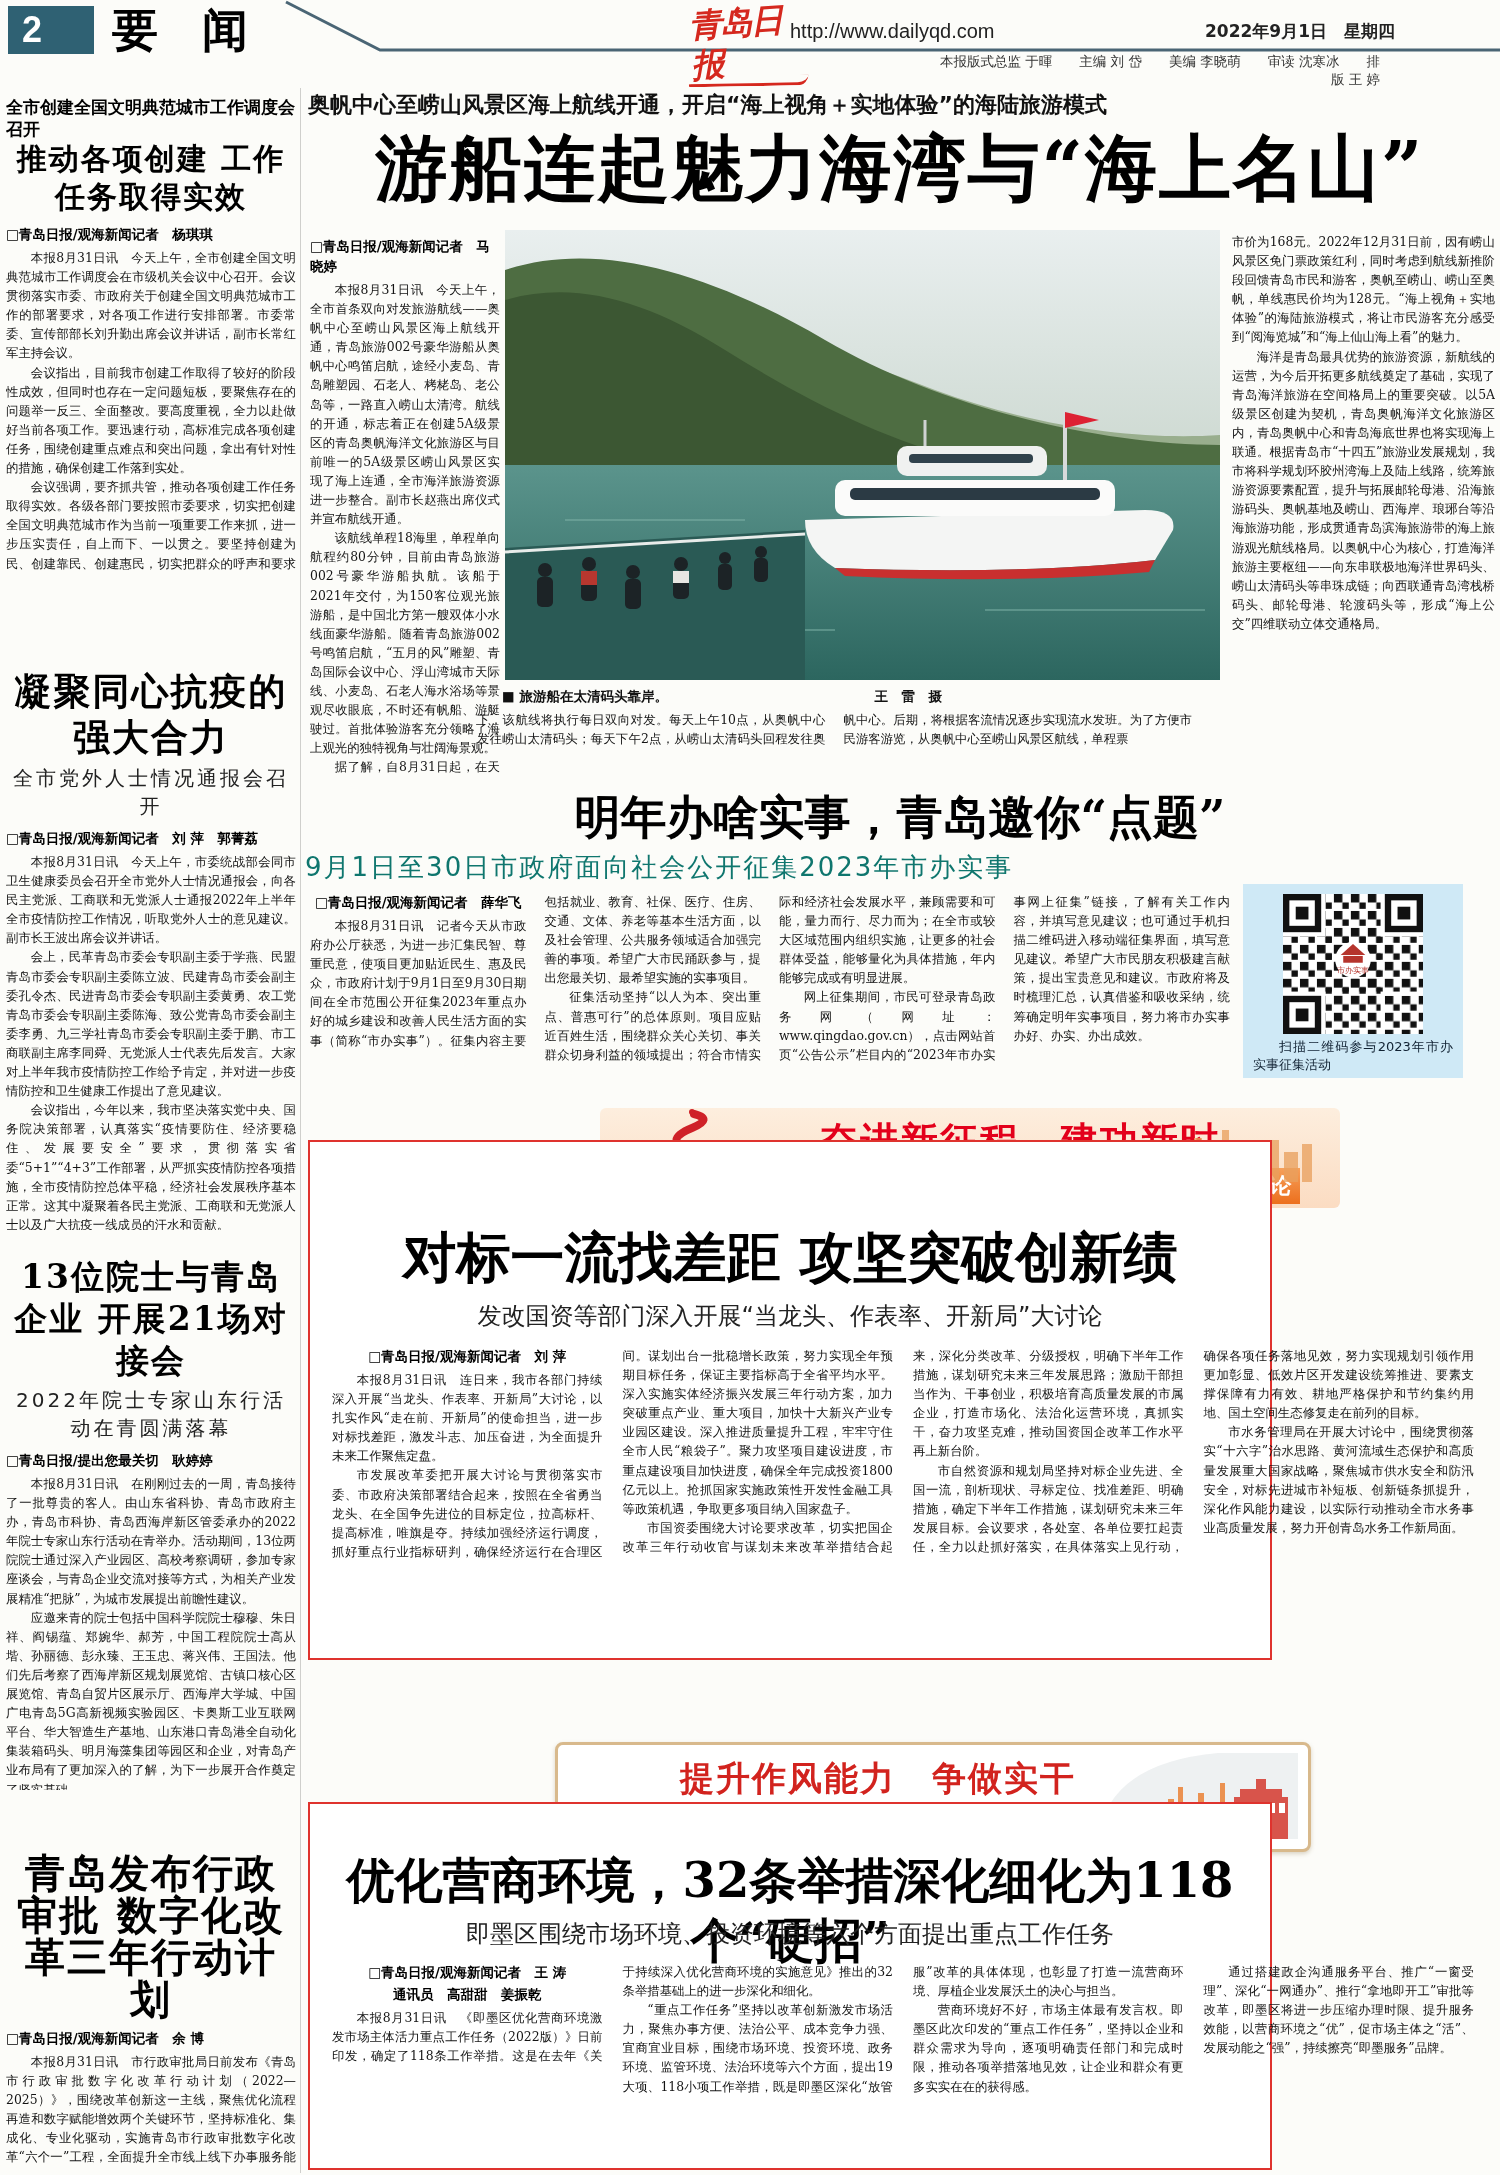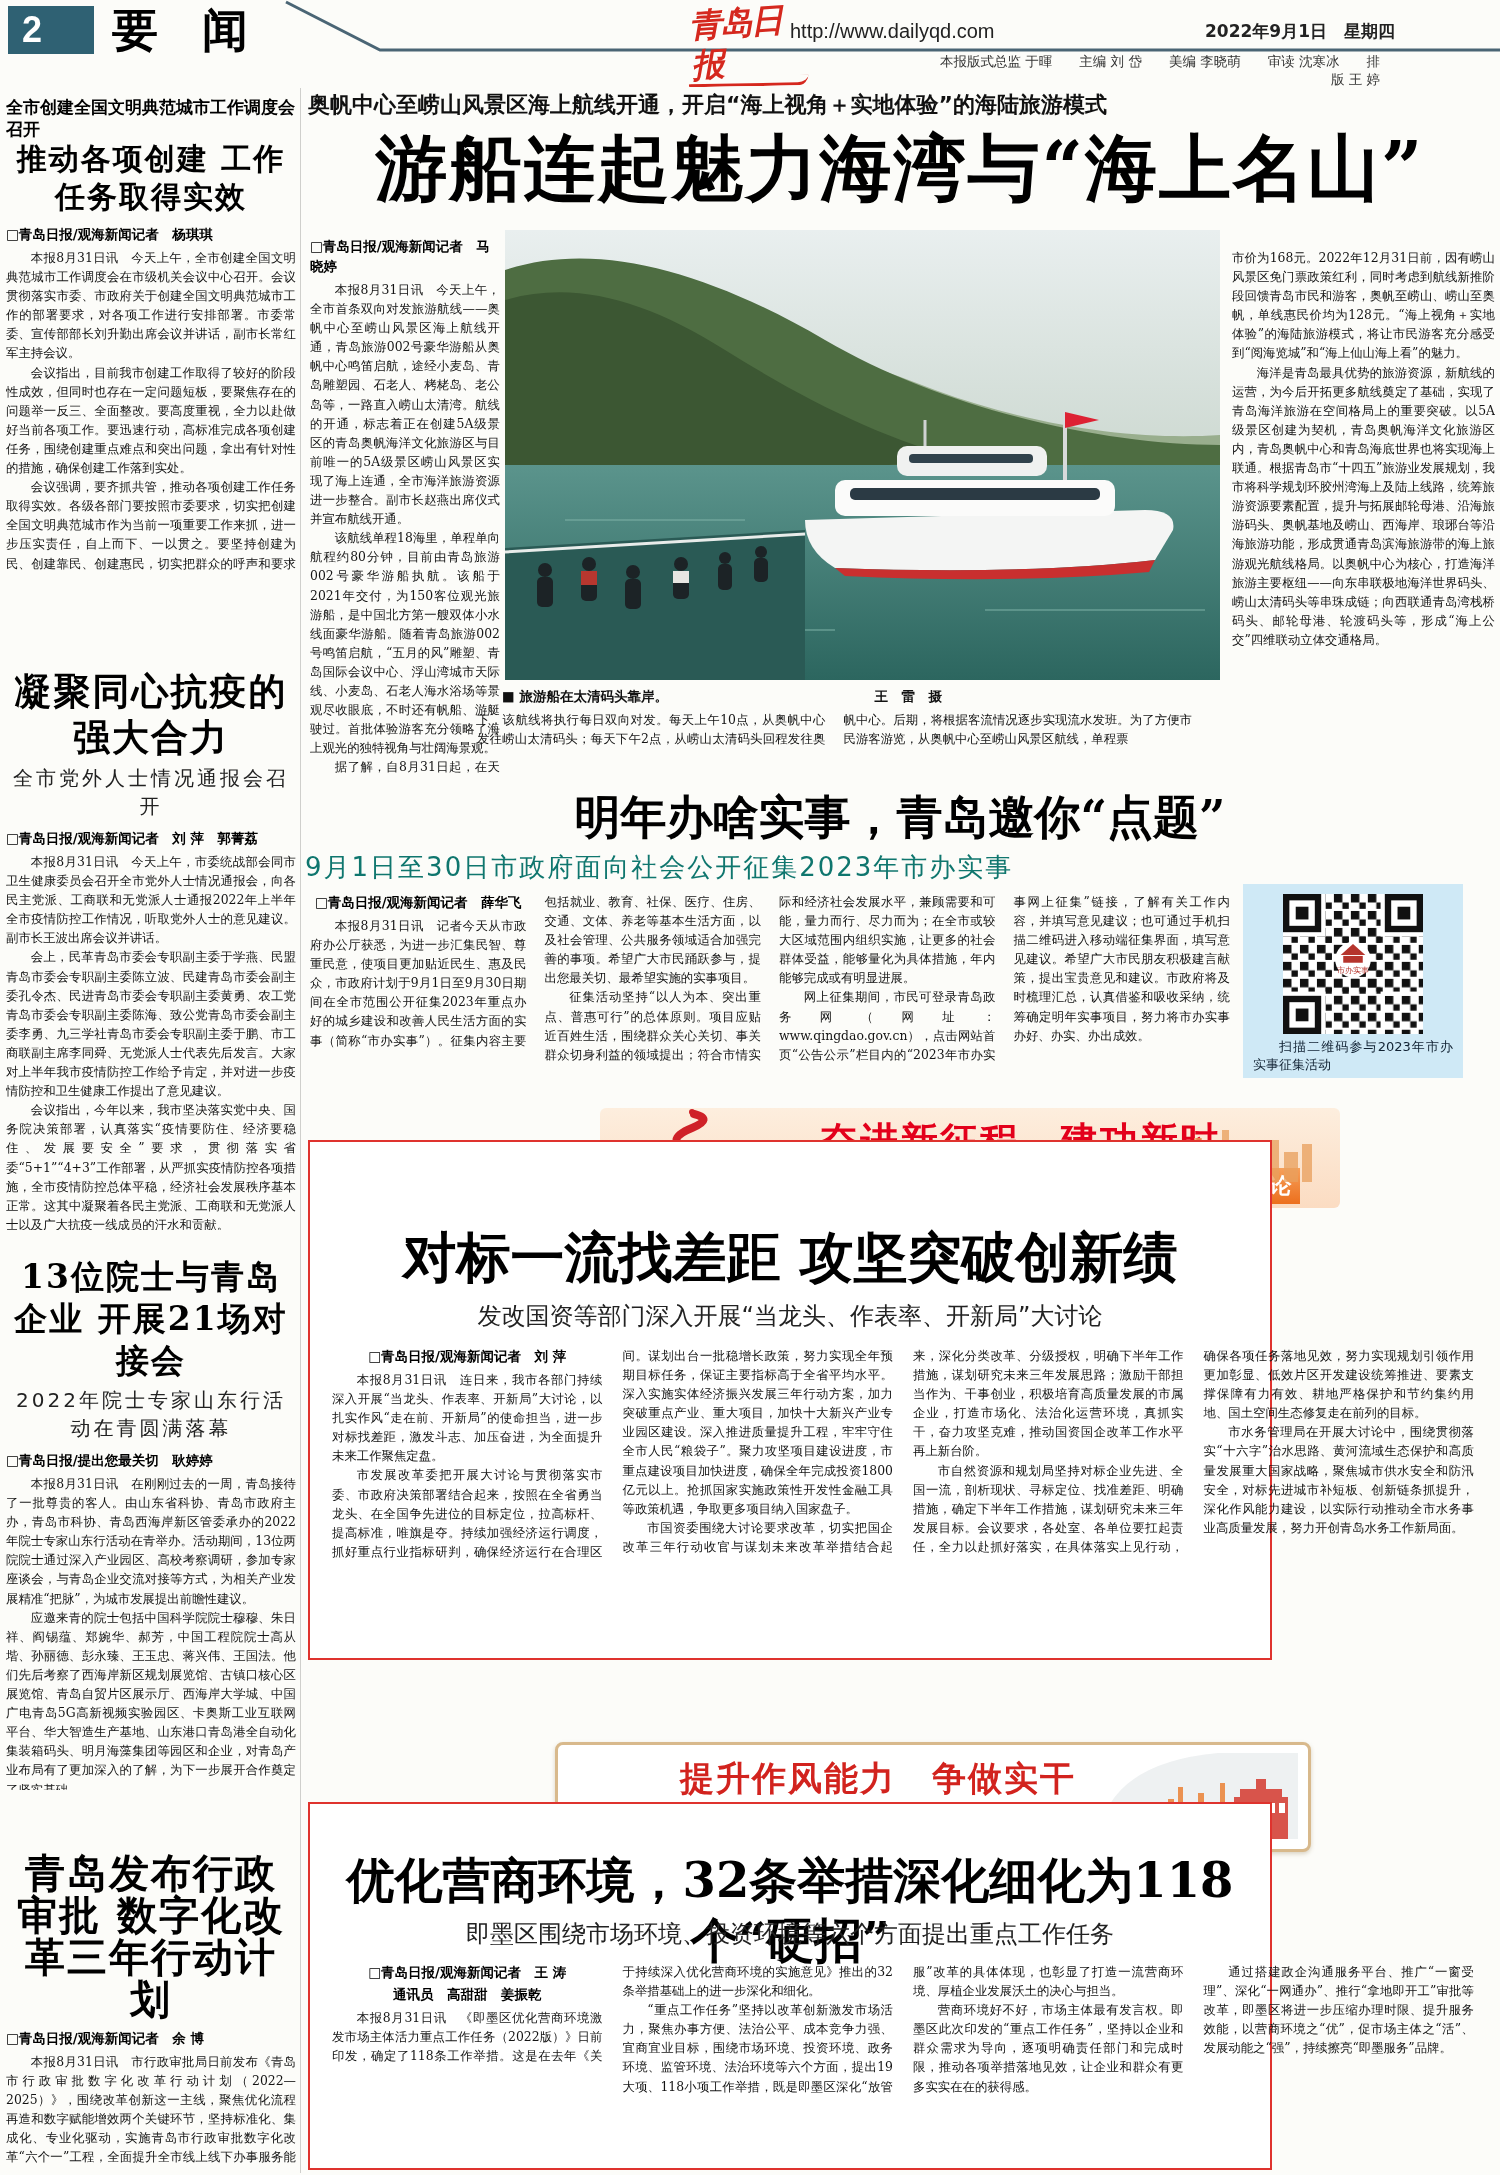--- a/index.html
+++ b/index.html
@@ -29,21 +29,21 @@
   .col-body p{margin:0;text-indent:2em;}
   
   #m-kicker{position:absolute;left:308px;top:90px;width:1100px;font:bold 22px/30px "DejaVu Sans",sans-serif;color:#111;}
   #m-title{position:absolute;left:305px;top:122px;width:1190px;text-align:center;
            font:bold 72px/92px "DejaVu Serif",serif;letter-spacing:2px;color:#000;}
   #m-col1{position:absolute;left:310px;top:228px;width:190px;height:548px;overflow:hidden;}
   #m-col1 .byline{text-align:left;}
   #photo{position:absolute;left:505px;top:230px;width:715px;height:450px;overflow:hidden;background:#9db;}
   #m-caption{position:absolute;left:502px;top:686px;width:440px;font:bold 13.5px/20px "DejaVu Sans",sans-serif;display:flex;justify-content:space-between;}
   #m-below{position:absolute;left:477px;top:710px;width:715px;height:64px;column-count:2;column-gap:18px;overflow:hidden;}
-  #m-col4{position:absolute;left:1232px;top:232px;width:263px;height:545px;overflow:hidden;margin-top:16px;}
+  #m-col4{position:absolute;left:1232px;top:232px;width:263px;height:545px;overflow:hidden;}
   
   #s-title{position:absolute;left:305px;top:788px;width:1190px;text-align:center;font:bold 46px/58px "DejaVu Serif",serif;color:#000;}
   #s-sub{position:absolute;left:305px;top:850px;width:1190px;text-align:left;font:26px/34px "DejaVu Sans",sans-serif;letter-spacing:2px;color:#0f766e;}
   #s-body{position:absolute;left:310px;top:892px;width:920px;height:186px;column-count:4;column-gap:18px;overflow:hidden;}
   #s-body .byline{margin-top:0;text-align:center;}
   #qrbox{position:absolute;left:1243px;top:884px;width:220px;height:194px;background:#cfe9f6;}
   #qrbox svg{display:block;margin:10px auto 0 auto;background:#fff;}
   #qr-cap{font:13px/18px "DejaVu Sans",sans-serif;color:#123;margin:4px 10px 0 10px;text-indent:2em;text-align:justify;}
   
   .banner1{position:absolute;left:600px;top:1108px;width:740px;height:100px;

